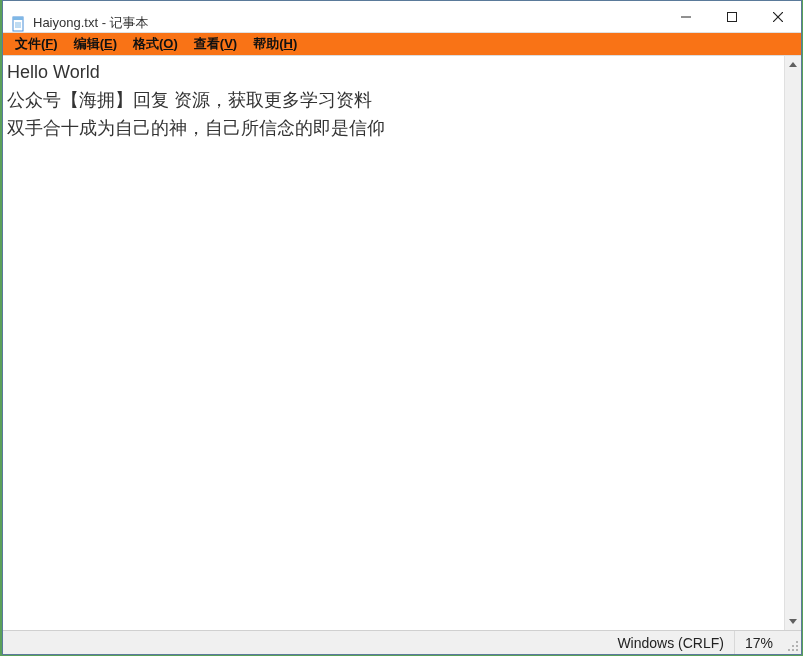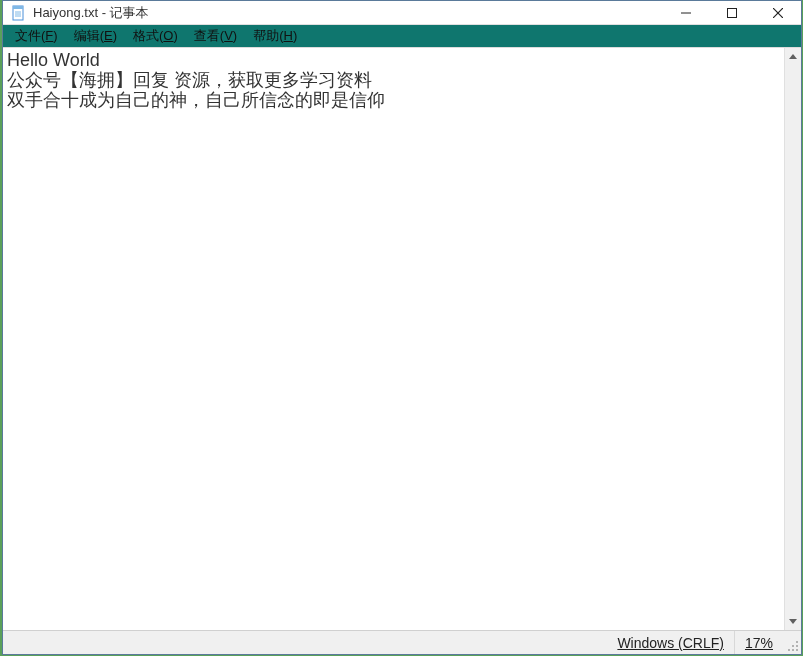--- a/index.html
+++ b/index.html
@@ -17,24 +17,24 @@
     left: 2px;
     top: 0;
     width: 800px;
     height: 655px;
     background: #ffffff;
     border: 1px solid #5a7a9a;
     display: flex;
     flex-direction: column;
   }
   .titlebar {
-    height: 24px;
+    height: 32px;
     background: #ffffff;
     display: flex;
-    align-items: center;
+    align-items: flex-end;
     border-bottom: 1px solid #e0e0e0;
   }
   .titlebar-icon {
     width: 16px;
     height: 16px;
     margin-left: 8px;
     margin-right: 6px;
     flex-shrink: 0;
   }
   .titlebar-title {
@@ -55,43 +55,44 @@
     display: flex;
     align-items: center;
     justify-content: center;
     font-size: 13px;
     color: #222;
     cursor: default;
   }
   .win-btn svg { display:block; }
   .menubar {
     height: 22px;
-    background: #0f766e;
+    background: #f97316;
     display: flex;
     align-items: center;
     padding: 0 4px;
     font-size: 13px;
+    font-weight: bold;
   }
   .menu-item {
     padding: 1px 8px;
     cursor: default;
     color: #111;
   }
   .menu-item .ul { text-decoration: underline; }
   .editor-wrap {
     flex: 1;
     position: relative;
     border-top: 1px solid #dcdcdc;
     display: flex;
   }
   .editor {
     flex: 1;
     padding: 2px 4px;
     font-size: 18px;
-    line-height: 20px;
+    line-height: 28px;
     color: #333;
     white-space: pre-wrap;
     word-break: break-all;
     outline: none;
     overflow-y: auto;
   }
   .scrollbar {
     width: 17px;
     background: #f0f0f0;
     border-left: 1px solid #e0e0e0;
@@ -118,21 +119,20 @@
     color: #222;
     justify-content: flex-end;
     padding-right: 18px;
   }
   .status-cell {
     padding: 0 10px;
     border-left: 1px solid #d8d8d8;
     height: 100%;
     display: flex;
     align-items: center;
-    text-decoration: underline;
   }
   .status-cell.first { border-left: none; }
   .resize-grip {
     position: absolute;
     right: 2px;
     bottom: 2px;
     width: 12px;
     height: 12px;
   }
   .resize-grip svg { display:block; }

